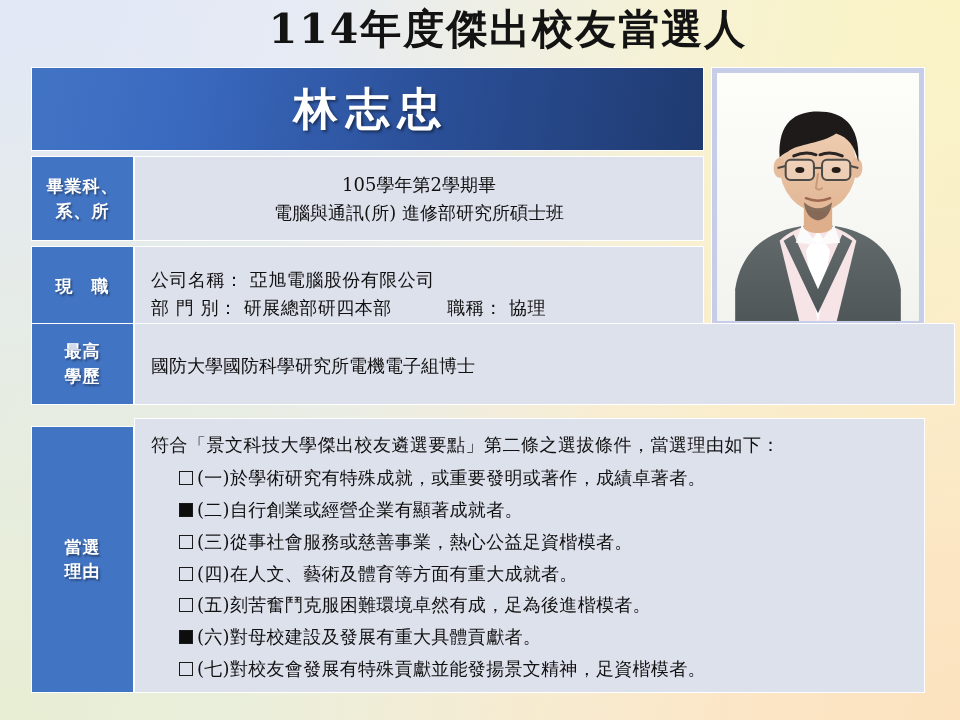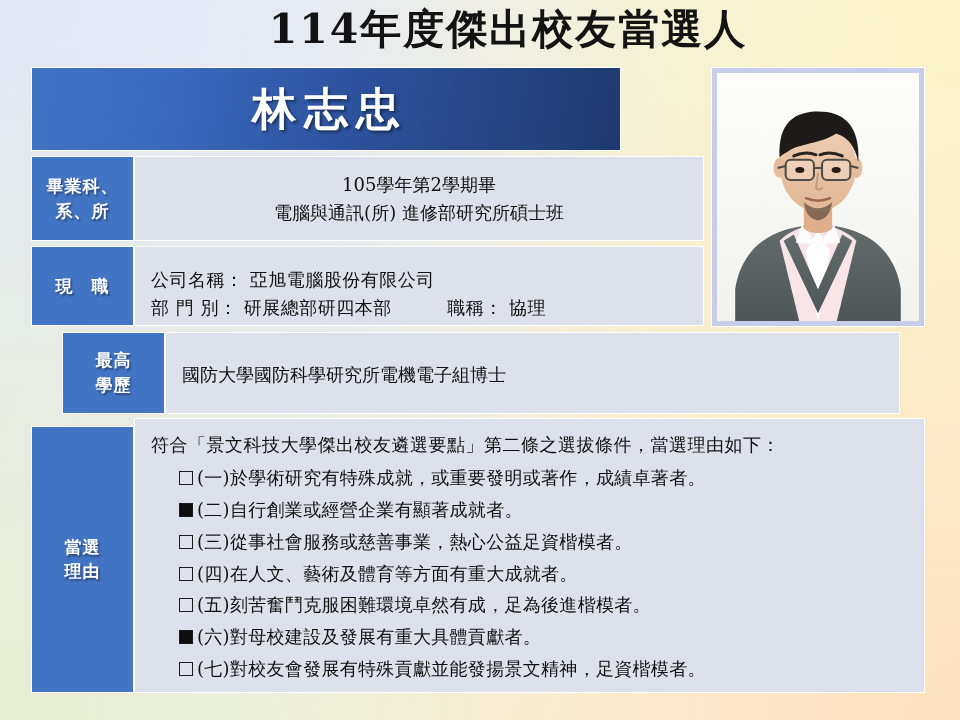--- a/index.html
+++ b/index.html
@@ -51,21 +51,21 @@
     left: 31px;
     top: 67px;
     width: 894px;
     height: 626px;
   }
 
   .banner {
     position: absolute;
     left: 0;
     top: 0;
-    width: 590px;
+    width: 673px;
     height: 84px;
     background: linear-gradient(100deg, #4274c4 0%, #3a6ac0 22%, #2b5099 58%, #1f3a70 100%);
     border: 1px solid #ffffff;
     box-sizing: border-box;
     display: flex;
     align-items: center;
     justify-content: center;
   }
   .banner-name {
     color: #ffffff;
@@ -129,21 +129,21 @@
     font-size: 18px;
     line-height: 1.55;
     flex: 1 1 auto;
     display: flex;
     flex-direction: column;
     justify-content: center;
   }
 
   #row-grad { top: 89px;  width: 673px; height: 85px; }
   #row-job  { top: 179px; width: 673px; height: 80px; }
-  #row-edu  { top: 265px; width: 838px; height: 82px; margin-left: 31px; }
+  #row-edu  { top: 256px; width: 924px; height: 82px; }
   #row-rsn  { top: 351px; width: 894px; height: 275px; }
 
   #row-grad .val { text-align: center; align-items: center; padding: 0 10px; }
   #row-job  .val { padding: 16px 0 0 16px; }
   #row-edu  .val { padding: 4px 0 0 16px; }
   #row-rsn  .val { padding: 12px 10px 4px 14px; justify-content: flex-start; }
   #row-rsn  .lbl { line-height: 1.4; margin-top: 8px; }
 
   .gline { display: block; }
   .jline { display: block; white-space: pre; letter-spacing: 0.5px; }

